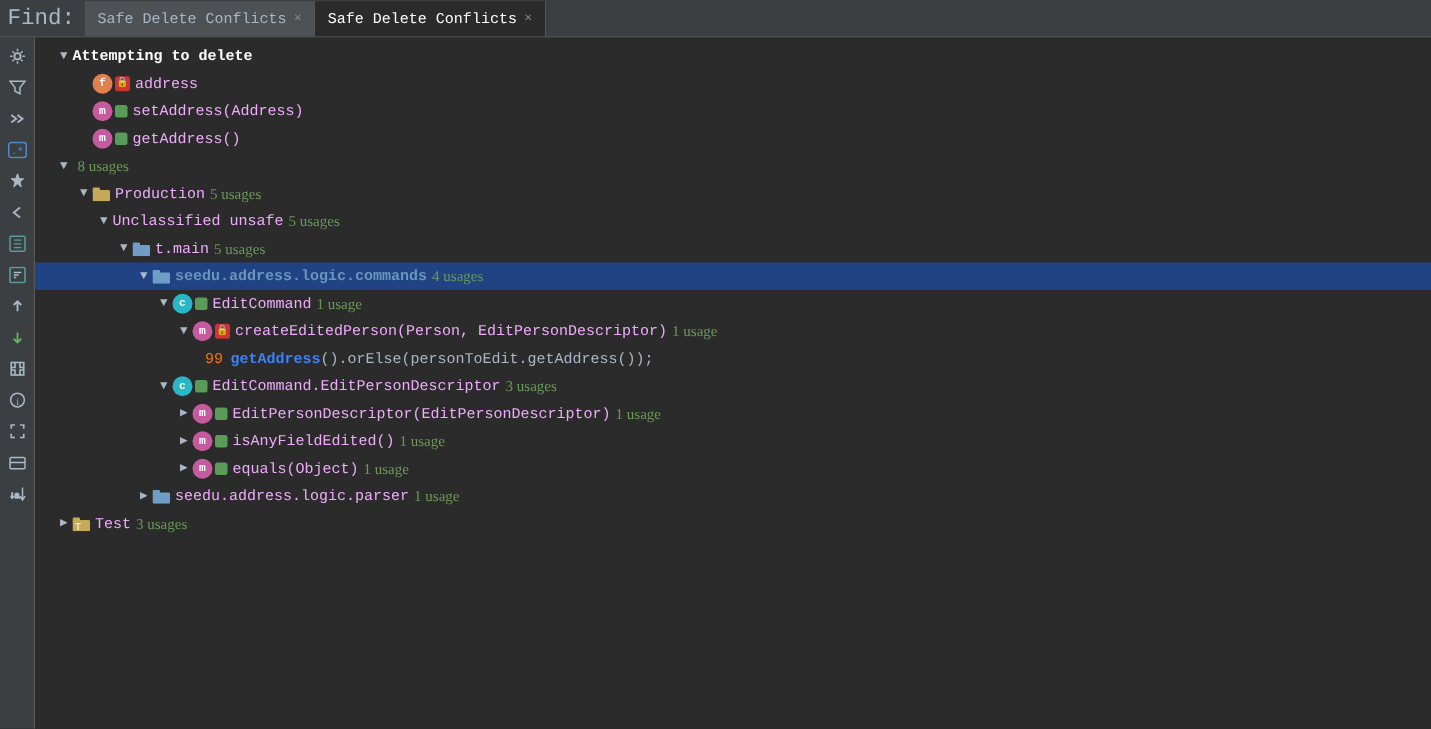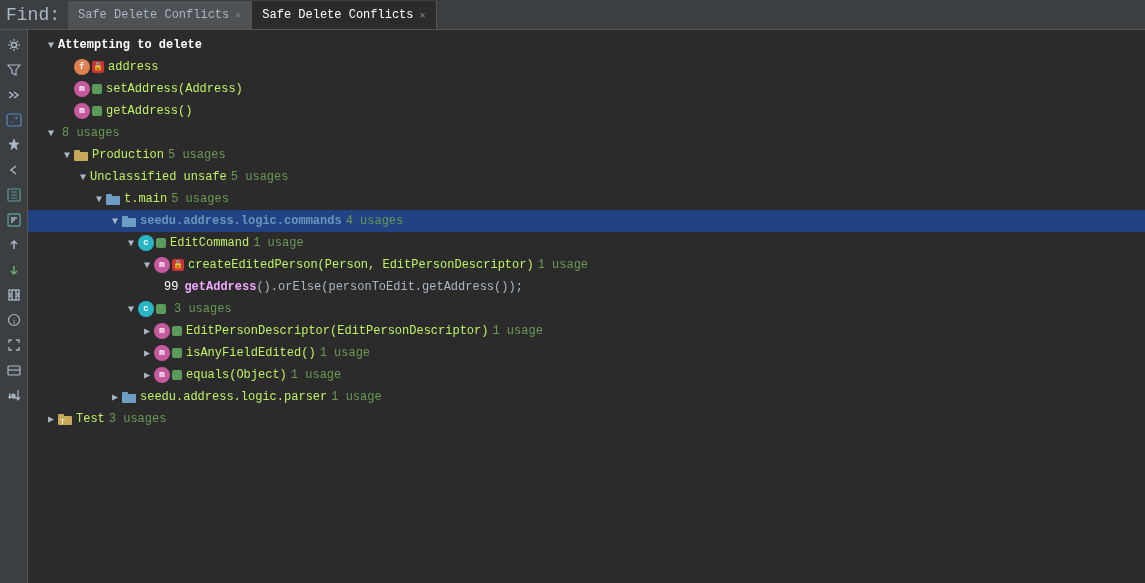--- a/index.html
+++ b/index.html
@@ -118,44 +118,45 @@
       font-weight: bold;
       color: white;
       flex-shrink: 0;
       margin-right: 2px;
     }
     .node-icon.orange { background: #e08050; }
     .node-icon.pink { background: #c55a9f; }
     .node-icon.cyan { background: #29b6c5; }
 
     .node-label {
-      color: #bef264;
+      color: #f0abfc;
     }
     .node-label.bold {
       color: #ffffff;
       font-weight: bold;
     }
     .node-label.highlight {
       color: #6897bb;
       font-weight: bold;
       text-align: right;
     }
     .usages {
       color: #6a9955;
       margin-left: 4px;
+      font-family: Liberation Serif, serif;
     }
     .code-line {
       color: #a9b7c6;
     }
     .code-bold {
       font-weight: bold;
-      color: #f0abfc;
+      color: #3b82f6;
     }
     .line-num {
-      color: #ffffff;
+      color: #f97316;
       margin-right: 6px;
     }
 
     
     svg { vertical-align: middle; }
   </style>
 </head>
 <body>
 
 <div class="tab-bar">
@@ -404,20 +405,21 @@
     <div class="tree-row">
       <span class="indent"></span>
         <span class="indent"></span>
         <span class="indent"></span>
         <span class="indent"></span>
         <span class="indent"></span>
         <span class="indent"></span>
       <span class="arrow">▼</span>
       <span class="node-icon cyan">c</span>
       <span style="display:inline-block;width:10px;height:10px;background:#5a9b5a;border-radius:2px;margin-right:4px;flex-shrink:0;"></span>
+      <span class="node-label">EditCommand.EditPersonDescriptor</span>
       <span class="usages">3 usages</span>
     </div>
 
     <div class="tree-row">
       <span class="indent"></span>
         <span class="indent"></span>
         <span class="indent"></span>
         <span class="indent"></span>
         <span class="indent"></span>
         <span class="indent"></span>

